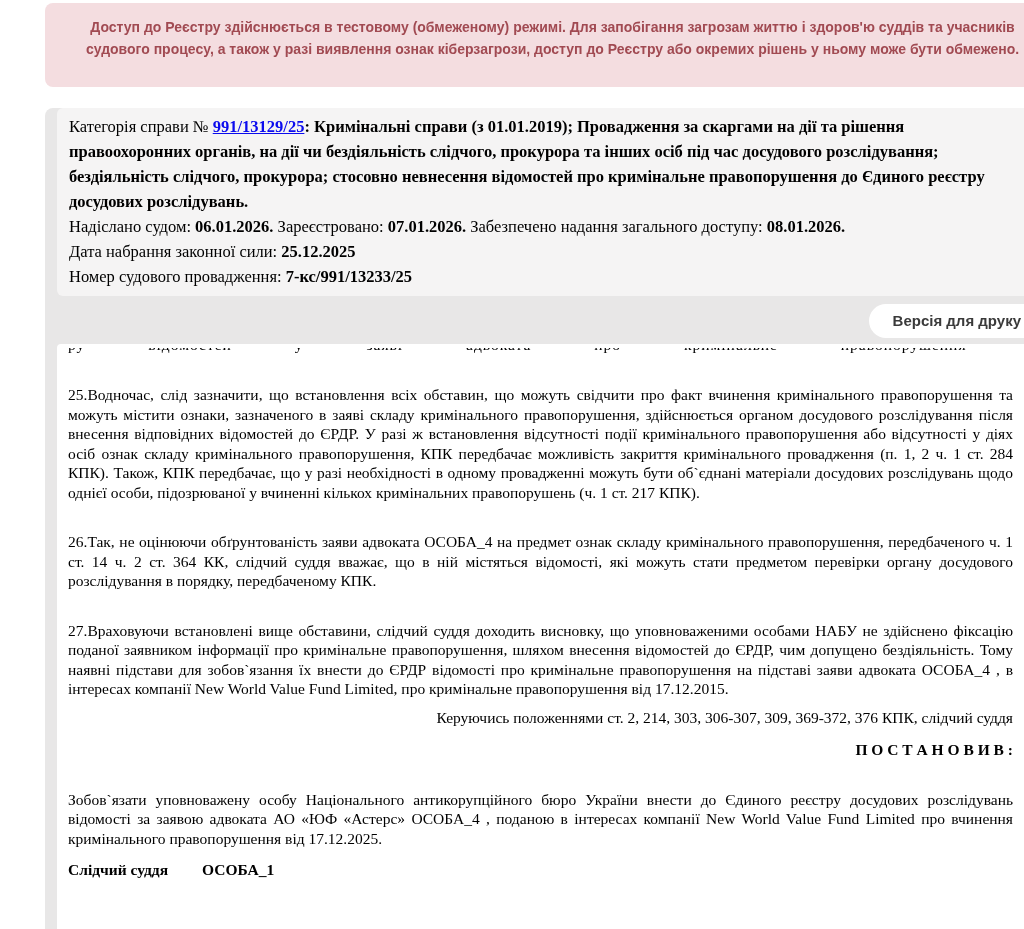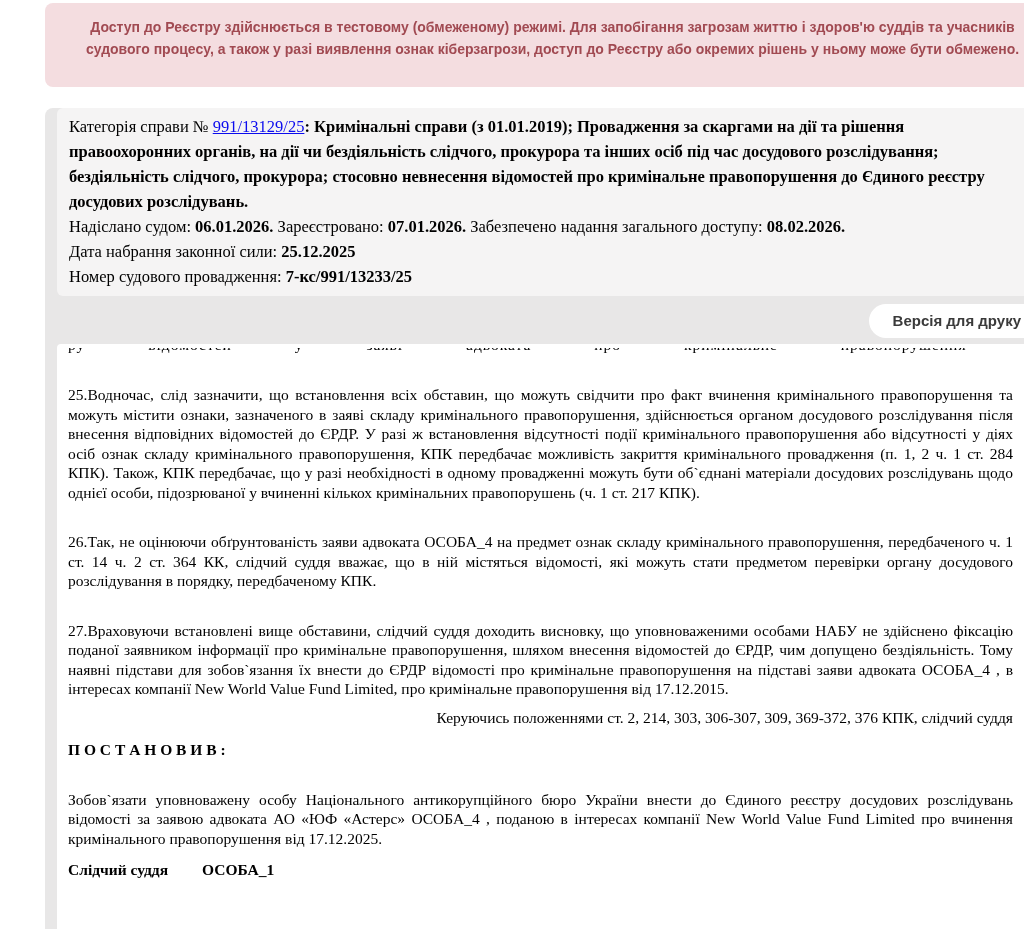--- a/index.html
+++ b/index.html
@@ -45,21 +45,21 @@
     border-radius: 6px;
     padding: 6px 18px 7px 12px;
     font-size: 16.5px;
     line-height: 25px;
     color: #000;
   }
   .meta-box b { font-weight: 700; }
   .meta-line { margin: 0; }
   a.case-link {
     color: #0b0bee;
-    font-weight: 400;
+    font-weight: 700;
     text-decoration: underline;
   }
 
   
   .button-row {
     text-align: right;
     padding: 8px 15px 6px 0;
     height: 48px;
   }
   .print-button {
@@ -98,21 +98,21 @@
     text-align: justify;
     text-align-last: justify;
     white-space: nowrap;
     letter-spacing: 1px;
     word-spacing: 58px;
   }
   .doc-p { margin: 8px 0 9px 0; }
   .doc-p.justify { text-align: justify; margin-top: 30px; }
   .doc-p.left { text-align: right; }
   .doc-p.heading {
-    text-align: left;
+    text-align: right;
     font-weight: 700;
     margin: 13px 0 13px 0;
   }
   .signature {
     font-weight: 700;
     margin-top: 12px;
   }
   .signature .sig-label { margin-right: 34px; }
 </style>
 </head>
@@ -121,21 +121,21 @@
 <div class="page">
 
   <div class="alert-banner">
     <span>Доступ до Реєстру здійснюється в тестовому (обмеженому) режимі. Для запобігання загрозам життю і здоров'ю суддів та учасників судового процесу, а також у разі виявлення ознак кіберзагрози, доступ до Реєстру або окремих рішень у ньому може бути обмежено.</span>
   </div>
 
   <div class="grey-container">
 
     <div class="meta-box">
       <p class="meta-line"><span>Категорія справи № </span><a class="case-link" href="#">991/13129/25</a><b>: Кримінальні справи (з 01.01.2019); Провадження за скаргами на дії та рішення правоохоронних органів, на дії чи бездіяльність слідчого, прокурора та інших осіб під час досудового розслідування; бездіяльність слідчого, прокурора; стосовно невнесення відомостей про кримінальне правопорушення до Єдиного реєстру досудових розслідувань.</b></p>
-      <p class="meta-line"><span>Надіслано судом: </span><b>06.01.2026.</b><span> Зареєстровано: </span><b>07.01.2026.</b><span> Забезпечено надання загального доступу: </span><b>08.02.2026.</b></p>
+      <p class="meta-line"><span>Надіслано судом: </span><b>06.01.2026.</b><span> Зареєстровано: </span><b>07.01.2026.</b><span> Забезпечено надання загального доступу: </span><b>08.01.2026.</b></p>
       <p class="meta-line"><span>Дата набрання законної сили: </span><b>25.12.2025</b></p>
       <p class="meta-line"><span>Номер судового провадження: </span><b>7-кс/991/13233/25</b></p>
     </div>
 
     <div class="button-row">
       <button class="print-button">Версія для друку</button>
     </div>
 
     <div class="doc-box">
       <div class="clipped-line">

